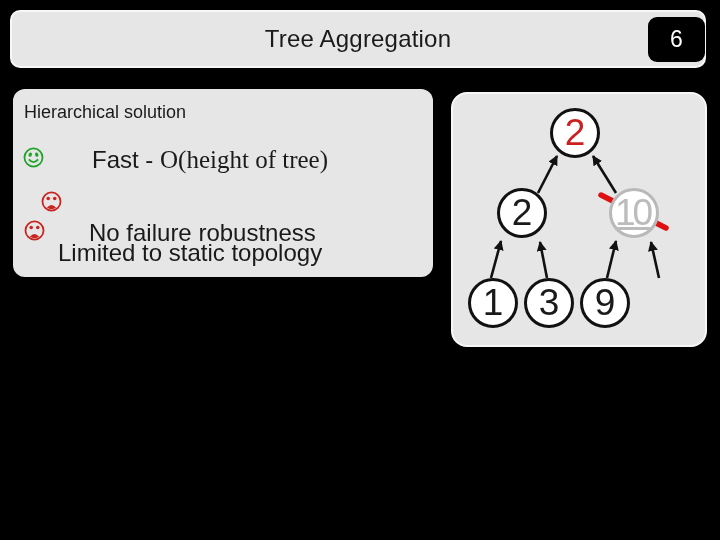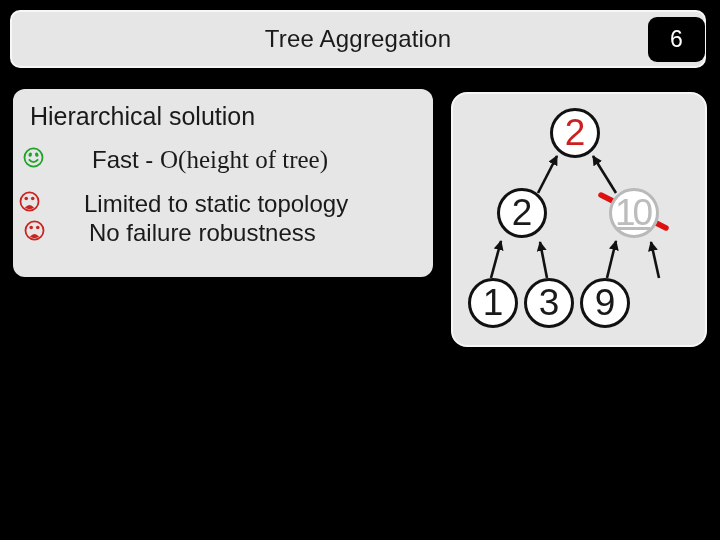--- a/index.html
+++ b/index.html
@@ -14,26 +14,26 @@
   }
   .title-text{font-size:24px;letter-spacing:0.2px;}
   .page-badge{
     position:absolute;left:648px;top:17px;width:57px;height:45px;background:#000;
     border-radius:9px;display:flex;align-items:center;justify-content:center;
     color:#fff;font-size:23px;
   }
   .content-box{
     left:13px;top:89px;width:420px;height:188px;border-radius:12px;
   }
-  .content-heading{position:absolute;left:17px;top:13px;font-size:25px;text-align:center;}
+  .content-heading{position:absolute;left:11px;top:13px;font-size:18px;text-align:center;}
   .bullet{position:absolute;display:flex;align-items:flex-start;gap:27px;}
   .bullet .icon{flex:0 0 auto;margin-top:1px;}
   .bullet-1{left:10px;top:57px;}
   .bullet-1 .btext{margin-left:21px;}
-  .bullet-2{left:6px;top:101px;}
+  .bullet-2{left:28px;top:101px;flex-direction:column;}
   .bullet-3{left:11px;top:130px;}
   .bullet-2 .btext,.bullet-3 .btext{margin-left:17px;}
   .btext{font-size:24px;line-height:28px;white-space:nowrap;}
   .serif{font-family:"Liberation Serif",serif;font-size:25px;}
   .diagram-box{
     left:451px;top:92px;width:256px;height:255px;border-radius:16px;
     border:2px solid #f7f7f7;
   }
   .edges{position:absolute;left:0;top:0;}
   .node{

